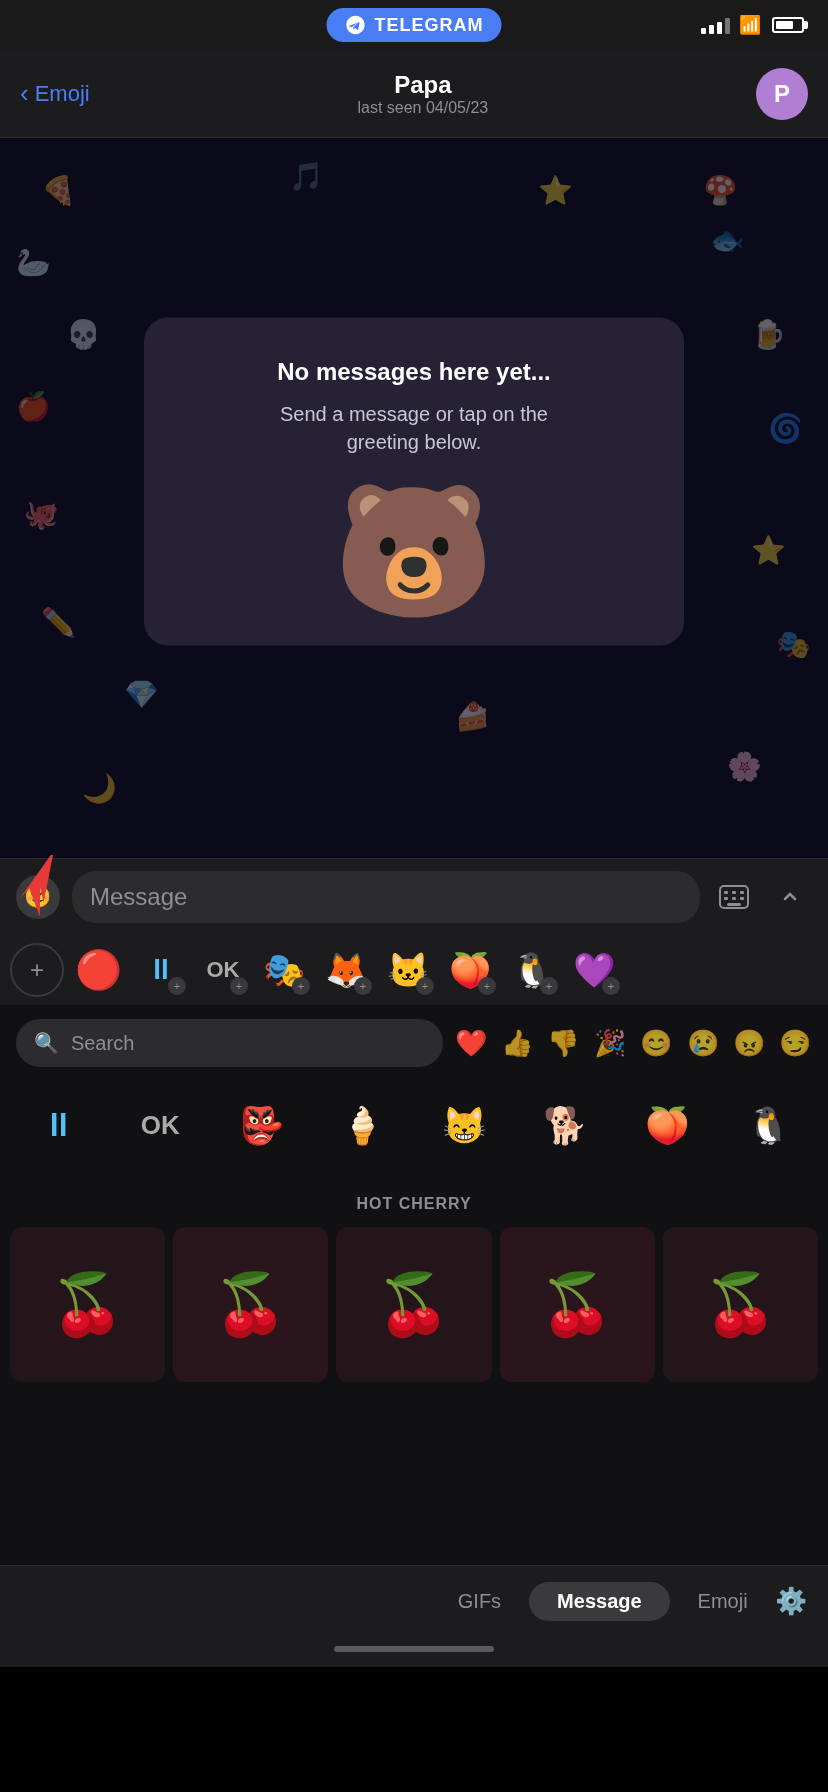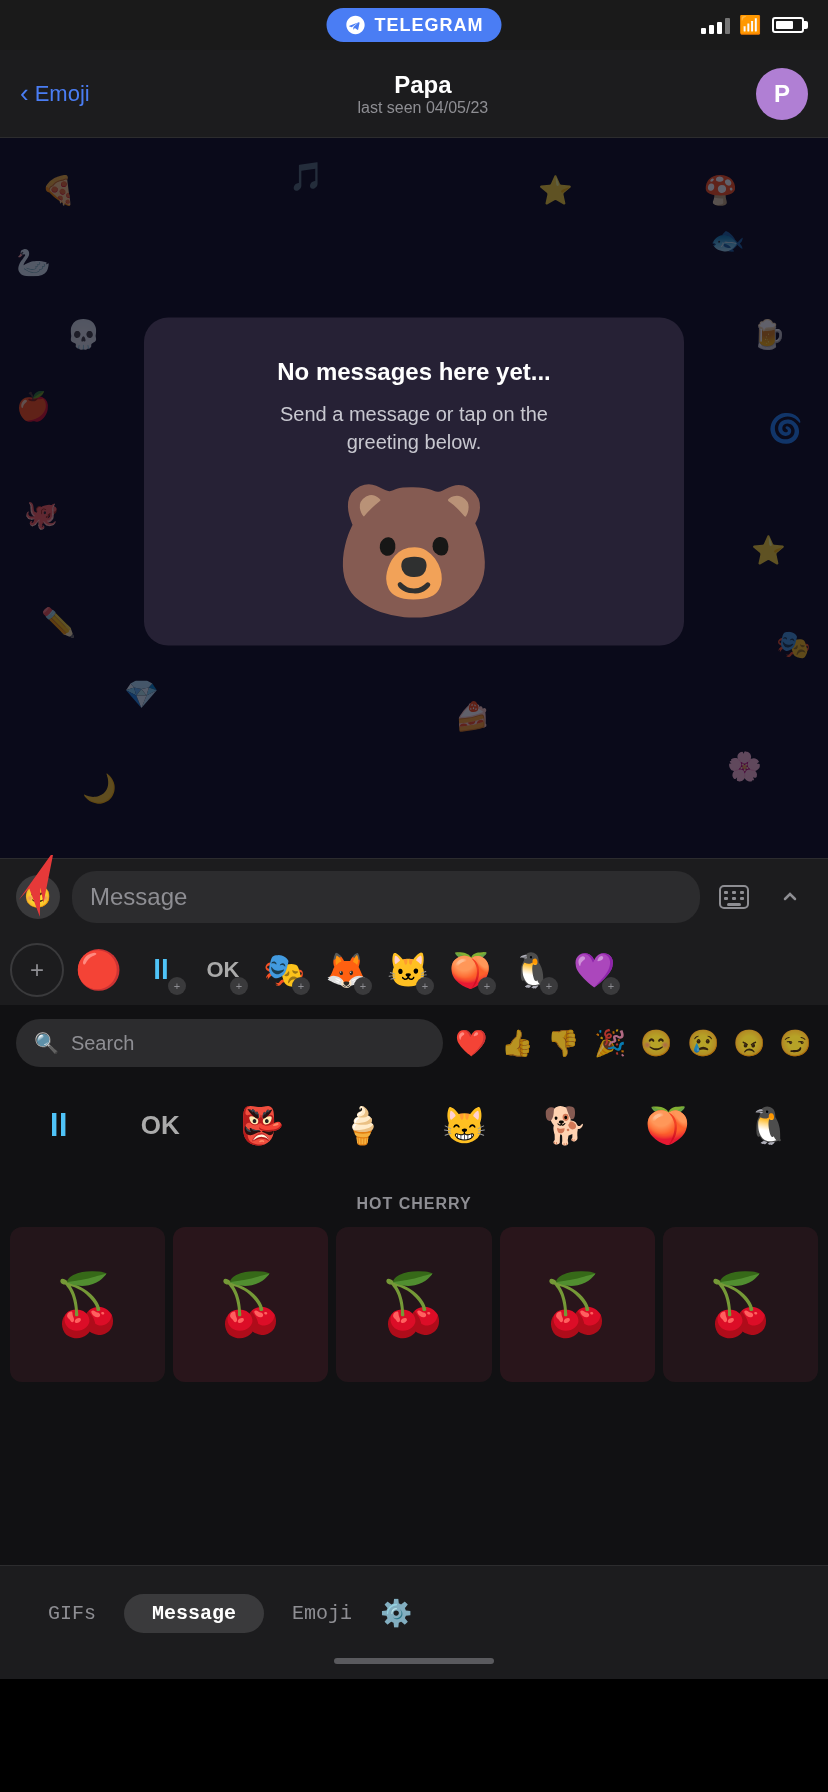--- a/index.html
+++ b/index.html
@@ -393,26 +393,25 @@
       cursor: pointer;
       border-radius: 12px;
       background: rgba(255,80,120,0.08);
       position: relative;
     }
 
     
     .bottom-tab-bar {
       width: 100%;
       background: #1c1c1e;
-      padding: 28px 20px 10px;
-      display: flex;
-      align-items: center;
-      justify-content: flex-start;
+      padding: 16px 20px 10px;
+      display: flex;
+      align-items: center;
+      justify-content: flex-end;
       border-top: 1px solid #2c2c2e;
-      font-family: Liberation Mono, monospace;
     }
     .tab-item {
       display: flex;
       align-items: center;
       justify-content: center;
       padding: 8px 28px;
       border-radius: 24px;
       cursor: pointer;
       font-size: 20px;
       color: #8e8e93;

